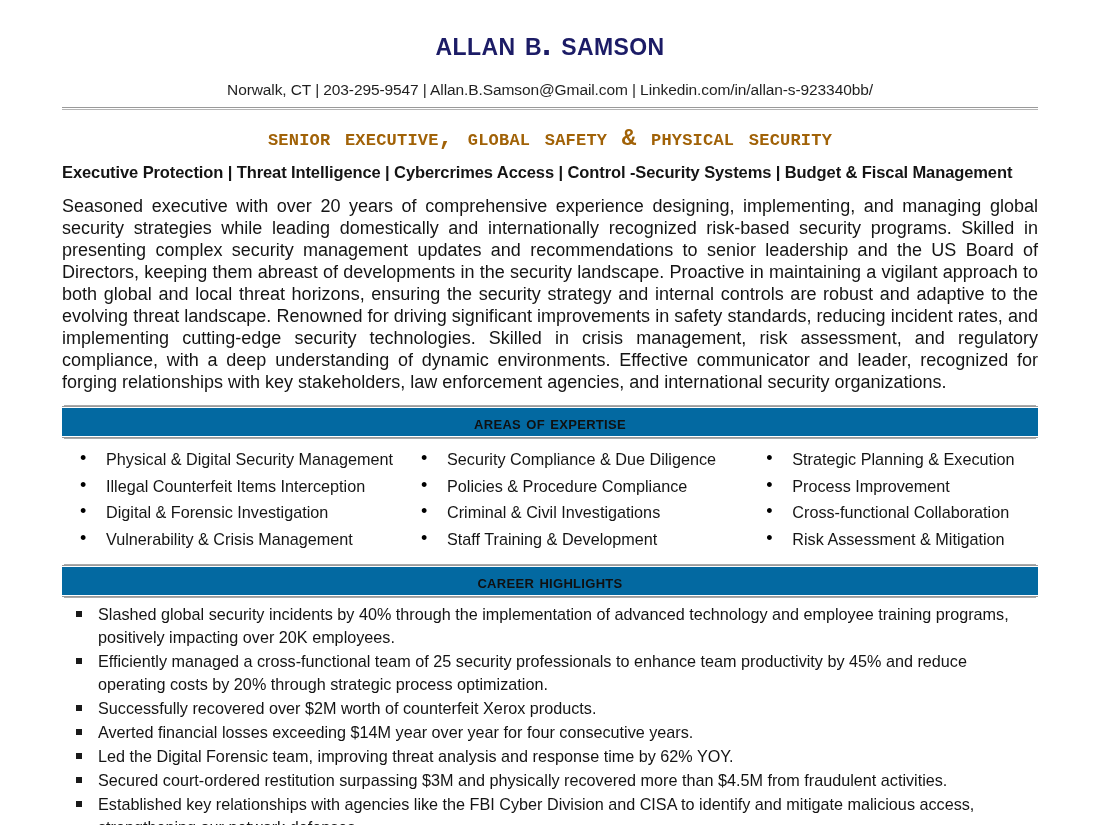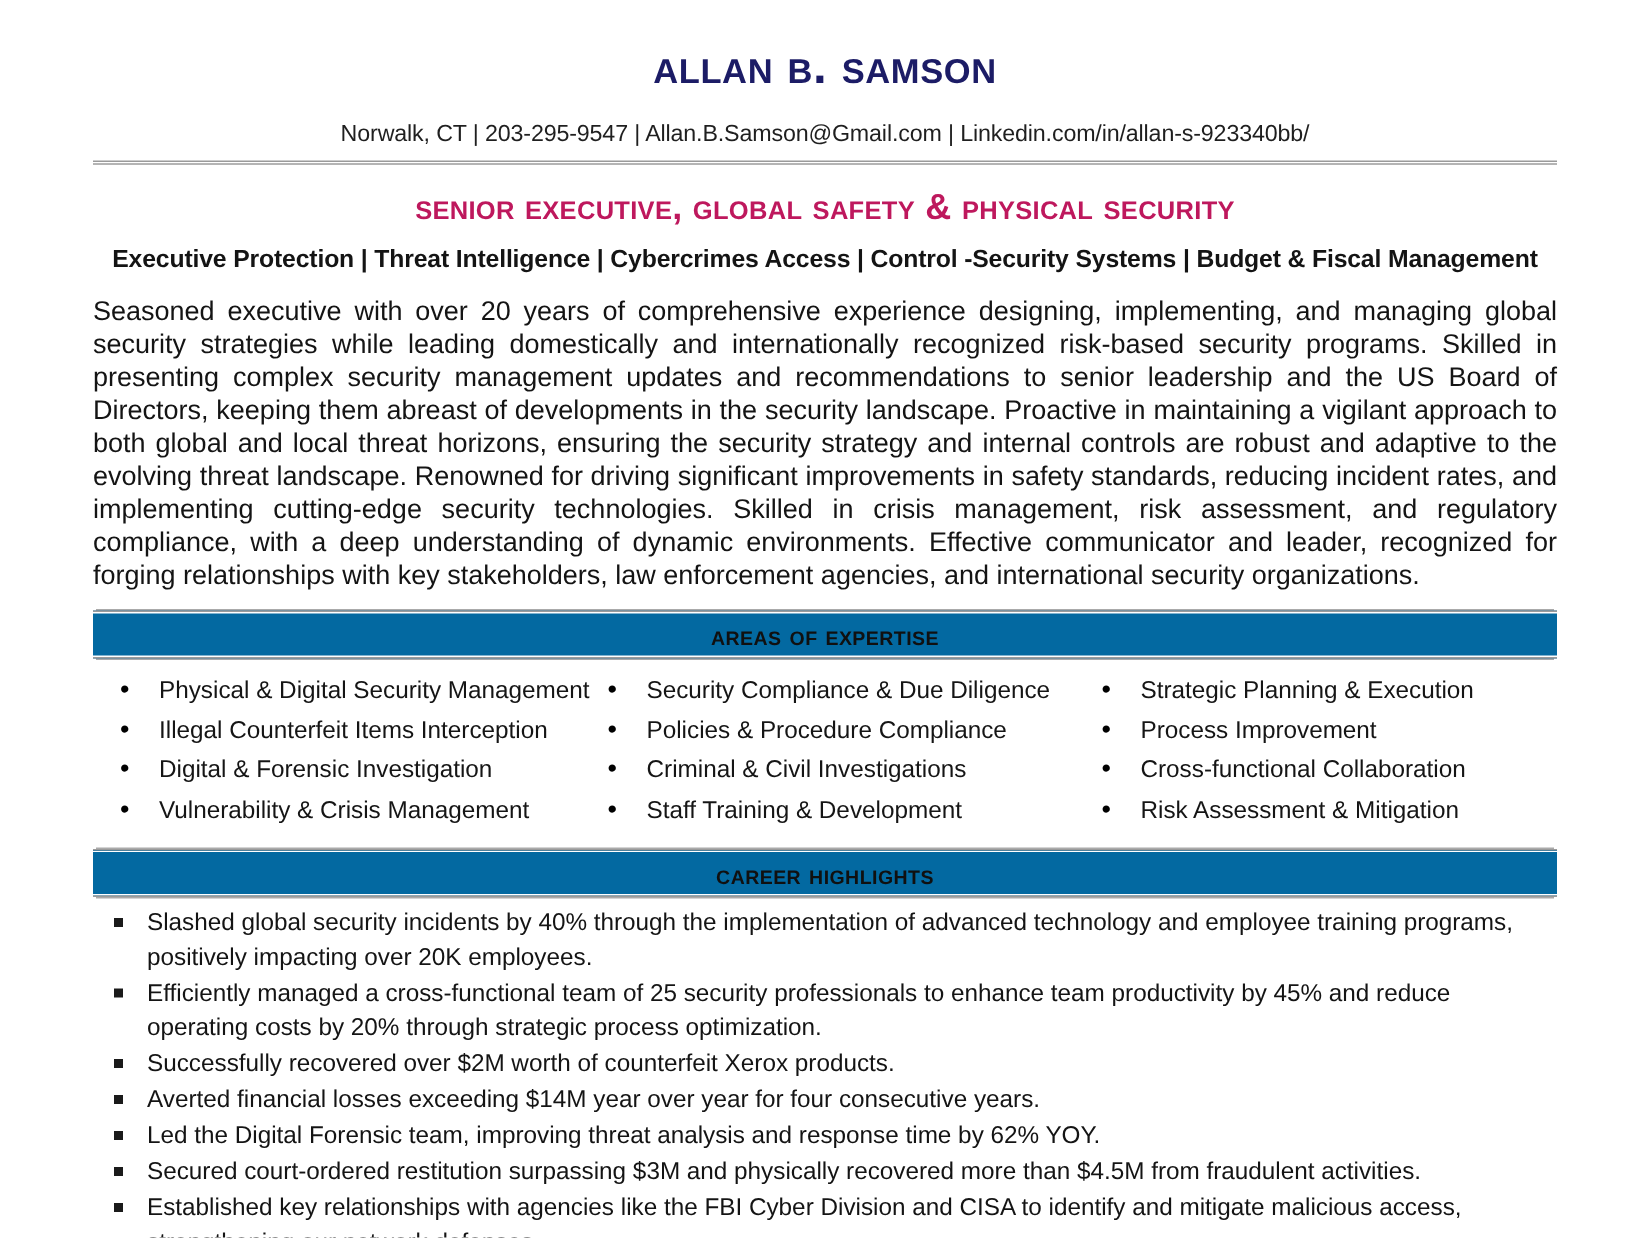--- a/index.html
+++ b/index.html
@@ -59,26 +59,27 @@
         #ffffff 3px, #ffffff 4px);
   }
 
   
   .job-title {
     text-align: center;
     font-weight: bold;
     font-size: 24px;
     font-variant: small-caps;
     text-transform: lowercase;
-    color: #be185d;
+    color: #a16207;
     margin-top: 14px;
     letter-spacing: 0.2px;
+    font-family: Liberation Mono, monospace;
   }
   .specialties {
-    text-align: center;
+    text-align: left;
     font-weight: bold;
     font-size: 16.5px;
     color: #141414;
     margin-top: 11px;
     letter-spacing: -0.1px;
   }
 
   
   .summary {
     margin-top: 13px;
@@ -109,21 +110,21 @@
       inset 0 -1px 0 #ffffff,
       0 -3px 0 -2px #aaaaaa,
       0 3px 0 -2px #aaaaaa;
     letter-spacing: 0.3px;
   }
 
   
   .expertise {
     display: flex;
     margin-top: 8px;
-    gap: 0;
+    gap: 16px;
   }
   .exp-col {
     flex: 0 0 33.33%;
   }
   .exp-col ul {
     margin: 0;
     padding: 0 0 0 44px;
     list-style: none;
   }
   .exp-col li {

